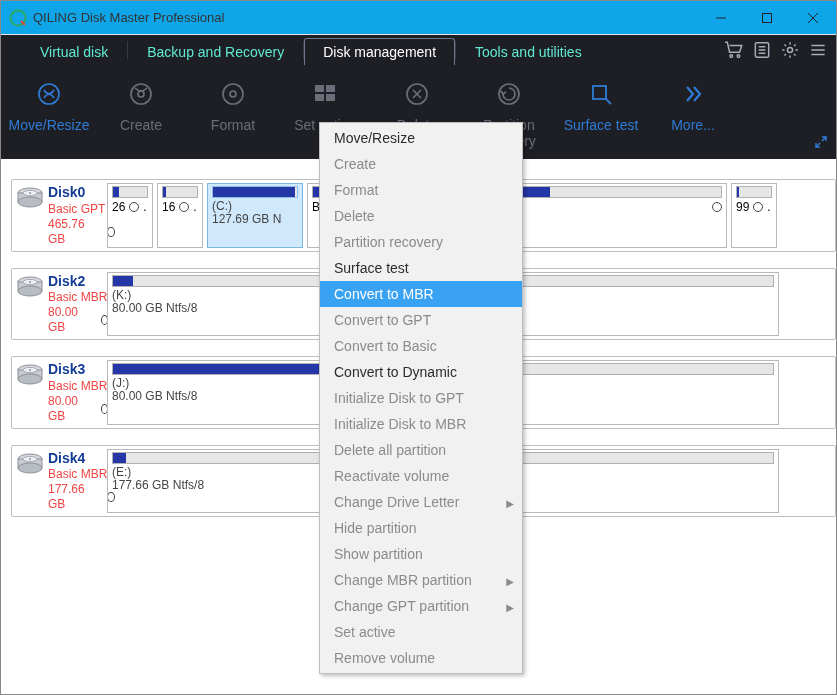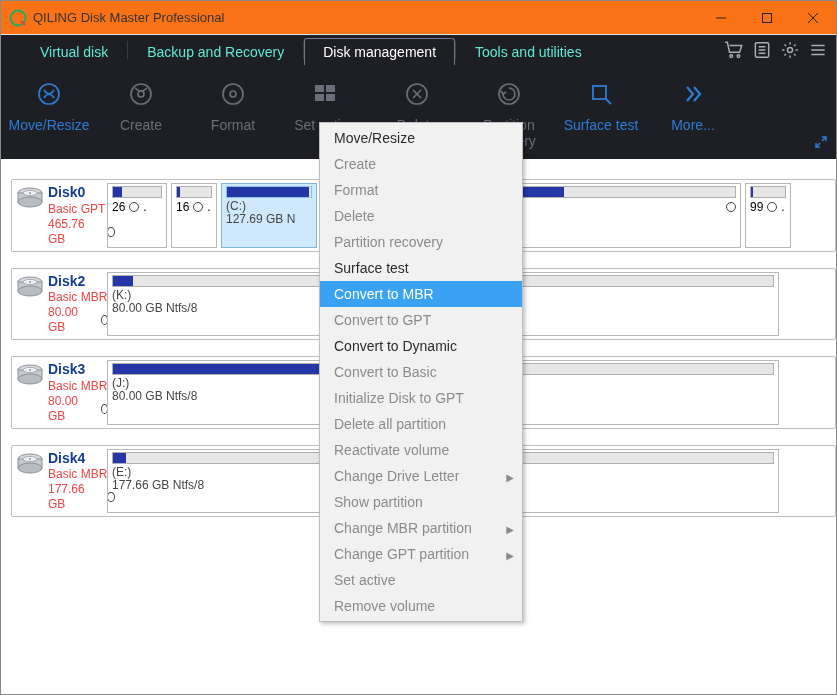--- a/index.html
+++ b/index.html
@@ -1,20 +1,20 @@
 <!DOCTYPE html>
 <html><head>
 <meta charset="utf-8">
 <style>
 * { margin:0; padding:0; box-sizing:border-box; font-family:"Segoe UI","Microsoft YaHei",Arial,sans-serif; -webkit-font-smoothing:antialiased; }
 body { background:#fff; width:837px; height:695px; overflow:hidden; position:relative; }
 .window { width:837px; height:695px; border:1px solid #888; background:#fff; display:flex; flex-direction:column; }
 
 
-.titlebar { height:34px; background:#f97316; display:flex; align-items:center; padding:0 0 0 8px; border-bottom:1px solid #e5e5e5; }
+.titlebar { height:34px; background:#0ea5e9; display:flex; align-items:center; padding:0 0 0 8px; border-bottom:1px solid #e5e5e5; }
 .titlebar .logo { width:18px; height:18px; margin-right:6px; display:inline-flex; align-items:center; justify-content:center; }
 .titlebar .title { font-size:13px; color:#333; }
 .titlebar .winbtns { margin-left:auto; display:flex; }
 .titlebar .winbtn { width:46px; height:33px; display:flex; align-items:center; justify-content:center; cursor:pointer; }
 .titlebar .winbtn svg { width:10px; height:10px; }
 
 
 .tabstrip { background:#1e1f24; height:30px; display:flex; align-items:stretch; padding-left:20px; }
 .tab { color:#5eead4; font-size:14px; padding:0 18px; display:flex; align-items:center; border:1px solid transparent; border-bottom:none; margin-top:3px; cursor:pointer; }
 .tab.active { border-color:#6f758a; background:#1e1f24; color:#fff; border-top-left-radius:3px; border-top-right-radius:3px; }
@@ -226,21 +226,21 @@
           <div class="dtext">
             <div class="dname">Disk0</div>
             <div class="dtype">Basic GPT</div>
             <div class="dsize-row">
               <span class="dsize">465.76 GB</span>
               <span class="circle-ind"></span>
             </div>
           </div>
         </div>
         <div class="partitions">
-          <div class="part" style="width: 60px;">
+          <div class="part" style="width: 46px;">
             <div class="bar">
               <div class="fill" style="width:18%"></div>
             </div>
             <div class="plabel"></div>
             <div class="psecond">
               <span>26</span>
               <span class="circle-ind"></span>
               <span>.</span>
             </div>
           </div>
@@ -391,40 +391,46 @@
     </div>
     <div class="mi">
       <span>Surface test</span>
     </div>
     <div class="mi disabled hover">
       <span>Convert to MBR</span>
     </div>
     <div class="mi disabled">
       <span>Convert to GPT</span>
     </div>
+    <div class="mi disabled">
+      <span>Convert to Basic</span>
+    </div>
     <div class="mi">
       <span>Convert to Dynamic</span>
     </div>
     <div class="mi disabled">
-      <span>Convert to Basic</span>
-    </div>
-    <div class="mi disabled">
       <span>Initialize Disk to GPT</span>
+    </div>
+    <div class="mi disabled">
+      <span>Initialize Disk to MBR</span>
     </div>
     <div class="mi disabled">
       <span>Delete all partition</span>
     </div>
     <div class="mi disabled">
       <span>Reactivate volume</span>
     </div>
     <div class="mi disabled">
       <span>Change Drive Letter</span>
       <span class="arr">▶</span>
     </div>
     <div class="mi disabled">
+      <span>Hide partition</span>
+    </div>
+    <div class="mi disabled">
       <span>Show partition</span>
     </div>
     <div class="mi disabled">
       <span>Change MBR partition</span>
       <span class="arr">▶</span>
     </div>
     <div class="mi disabled">
       <span>Change GPT partition</span>
       <span class="arr">▶</span>
     </div>

